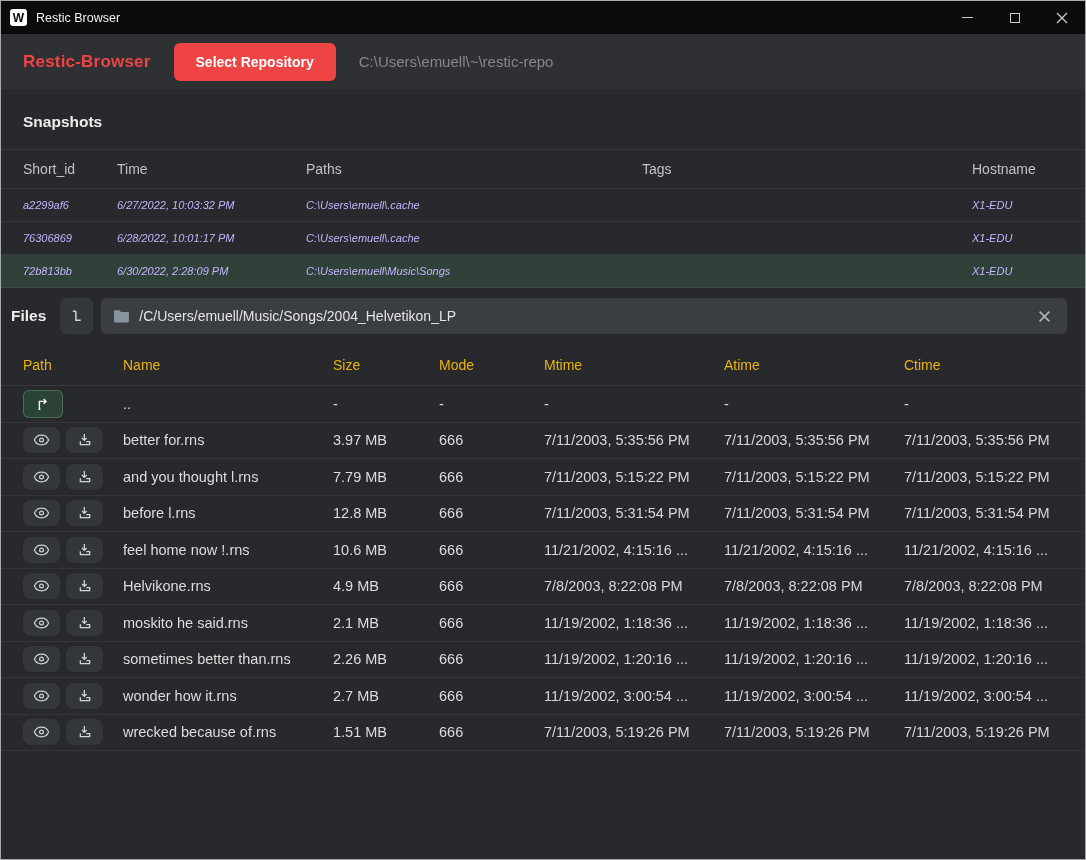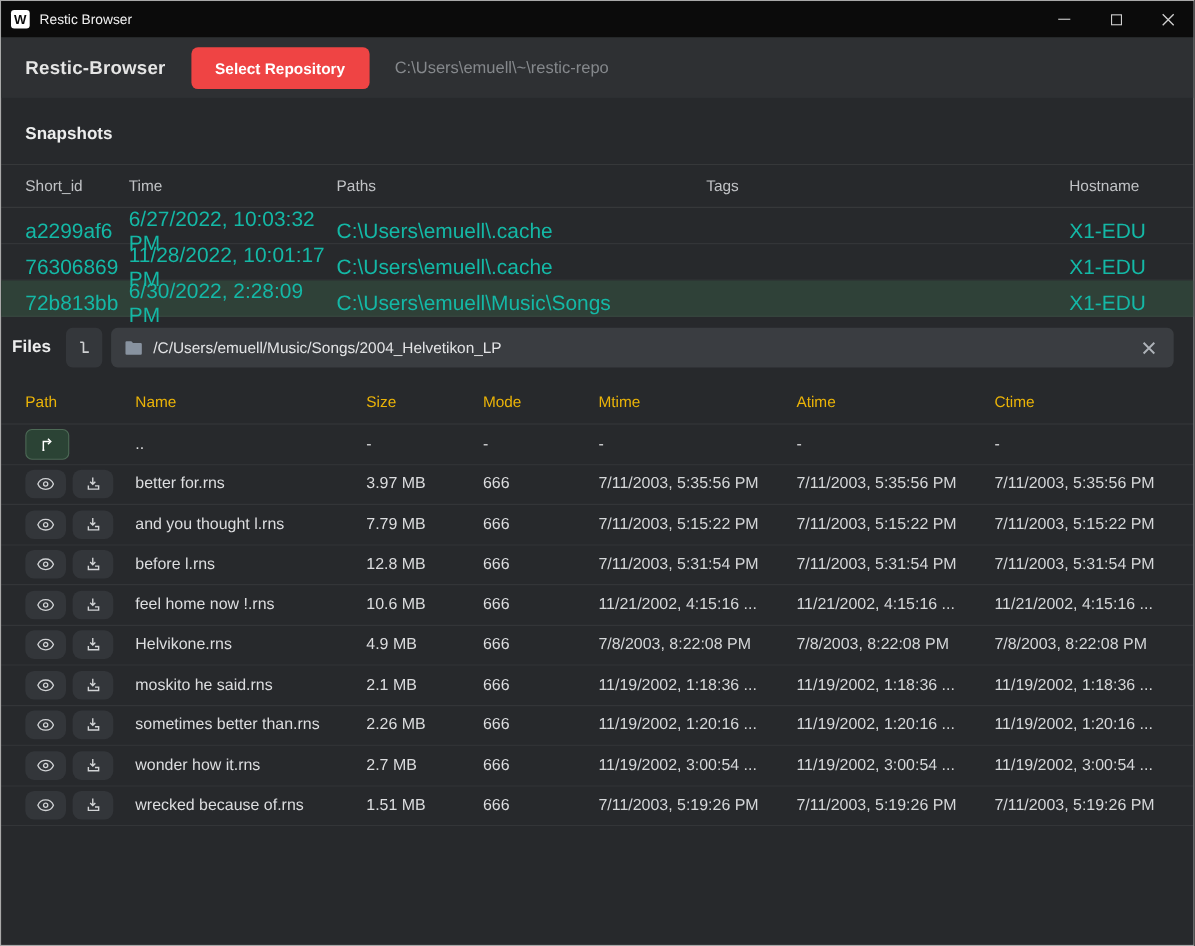--- a/index.html
+++ b/index.html
@@ -33,21 +33,21 @@
     display:flex; align-items:center; justify-content:center; cursor:pointer;
   }
   .glyph-min { width:11px; height:1px; background:#cfcfcf; display:block; }
   .glyph-max { width:10px; height:10px; border:1px solid #cfcfcf; display:block; }
 
   
   .header {
     height:55px; background:#2e3033;
     display:flex; align-items:center; padding:0 22px; gap:23px;
   }
-  .app-title { color:#e5e5e5; font-size:17px; font-weight:bold; letter-spacing:.2px; }
+  .app-title { color:#ef4444; font-size:17px; font-weight:bold; letter-spacing:.2px; }
   .select-repo-btn {
     background:#ef4444; color:#ffffff; border:none; border-radius:6px;
     font-family:inherit; font-size:14px; font-weight:bold;
     padding:11px 22px; cursor:pointer;
   }
   .repo-path { color:#85888c; font-size:15px; }
 
   
   .section-heading {
     color:#eceded; font-size:15.5px; font-weight:bold;
@@ -57,23 +57,24 @@
     display:grid;
     grid-template-columns:94px 189px 336px 330px 1fr;
     align-items:center; padding:0 22px;
   }
   .snap-header {
     height:40px; color:#c0c2c5; font-size:14px;
     border-top:1px solid rgba(255,255,255,.07);
     border-bottom:1px solid rgba(255,255,255,.07);
   }
   .snap-row {
-    height:33px; font-size:19px; color:#14b8a6;
+    height:33px; font-size:11px; color:#c4b5fd;
     border-bottom:1px solid rgba(255,255,255,.06);
     cursor:pointer;
+    font-style:italic;
   }
   .snap-row.selected { background:#2f4138; }
 
   
   .files-bar {
     display:flex; align-items:center;
     padding:10px 18px 10px 10px; height:56px;
   }
   .files-label { color:#eceded; font-size:15.5px; font-weight:bold; margin-right:14px; }
   .tree-btn {
@@ -165,21 +166,21 @@
   <div class="snap-grid snap-row">
     <span>a2299af6</span>
     <span>6/27/2022, 10:03:32 PM</span>
     <span>C:\Users\emuell\.cache</span>
     <span></span>
     <span>X1-EDU</span>
   </div>
 
   <div class="snap-grid snap-row">
     <span>76306869</span>
-    <span>11/28/2022, 10:01:17 PM</span>
+    <span>6/28/2022, 10:01:17 PM</span>
     <span>C:\Users\emuell\.cache</span>
     <span></span>
     <span>X1-EDU</span>
   </div>
 
   <div class="snap-grid snap-row selected">
     <span>72b813bb</span>
     <span>6/30/2022, 2:28:09 PM</span>
     <span>C:\Users\emuell\Music\Songs</span>
     <span></span>

